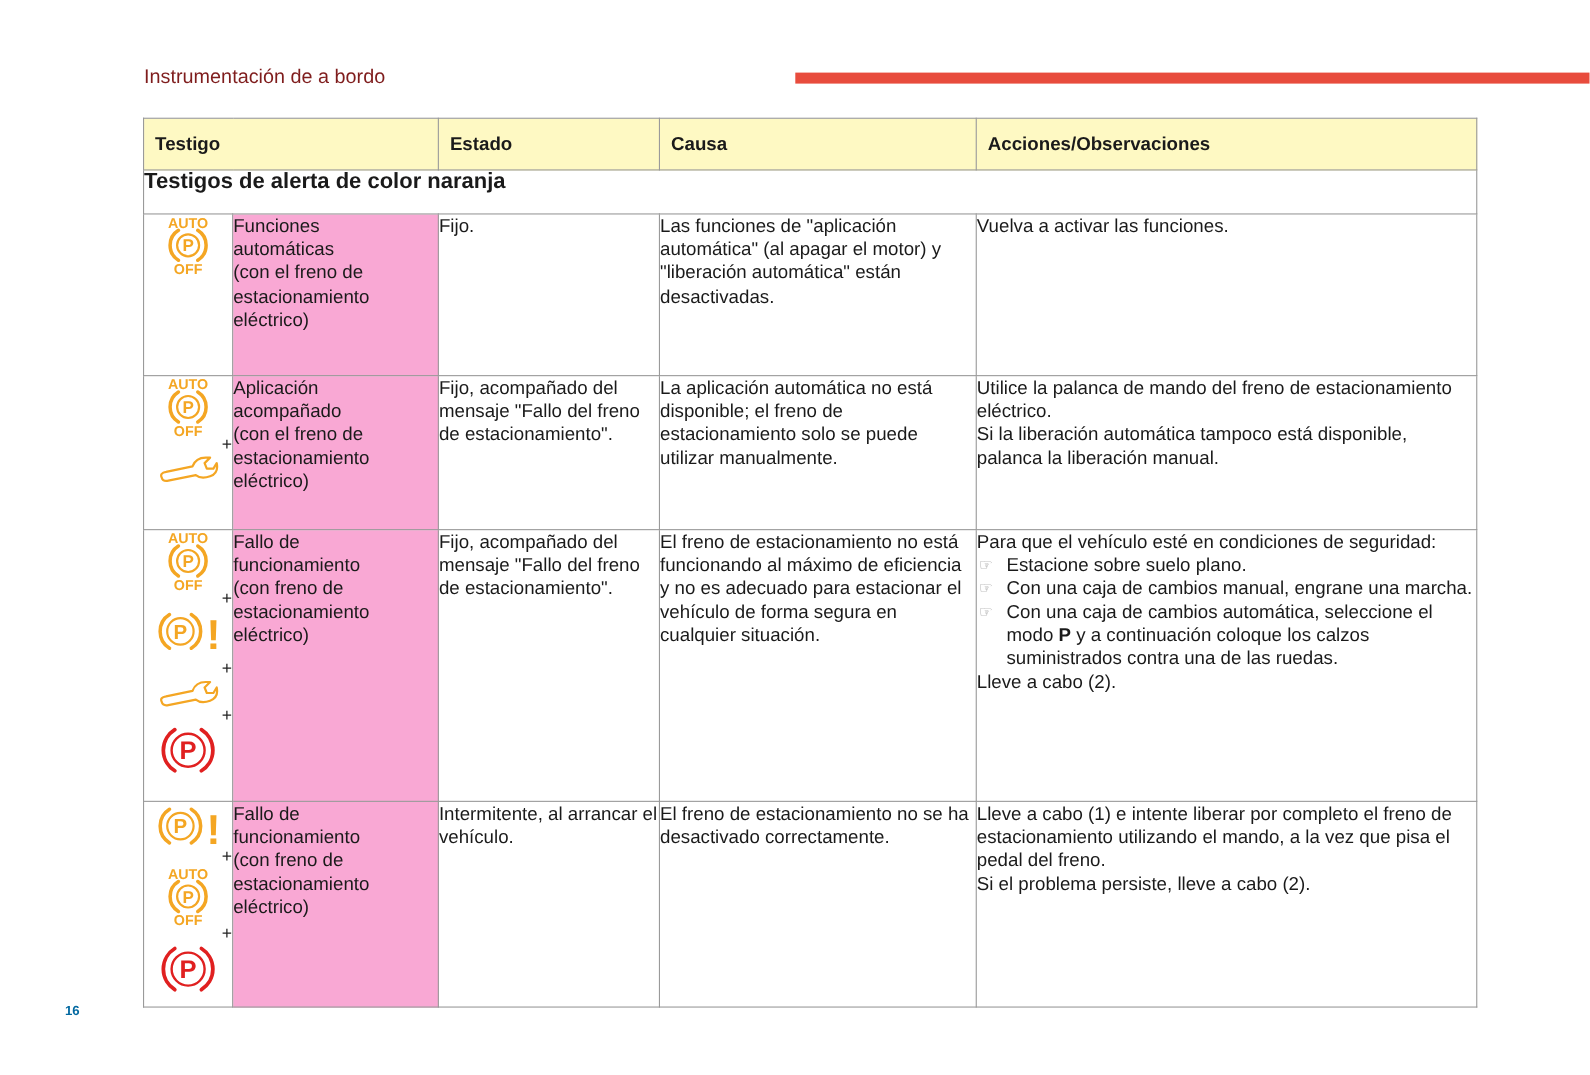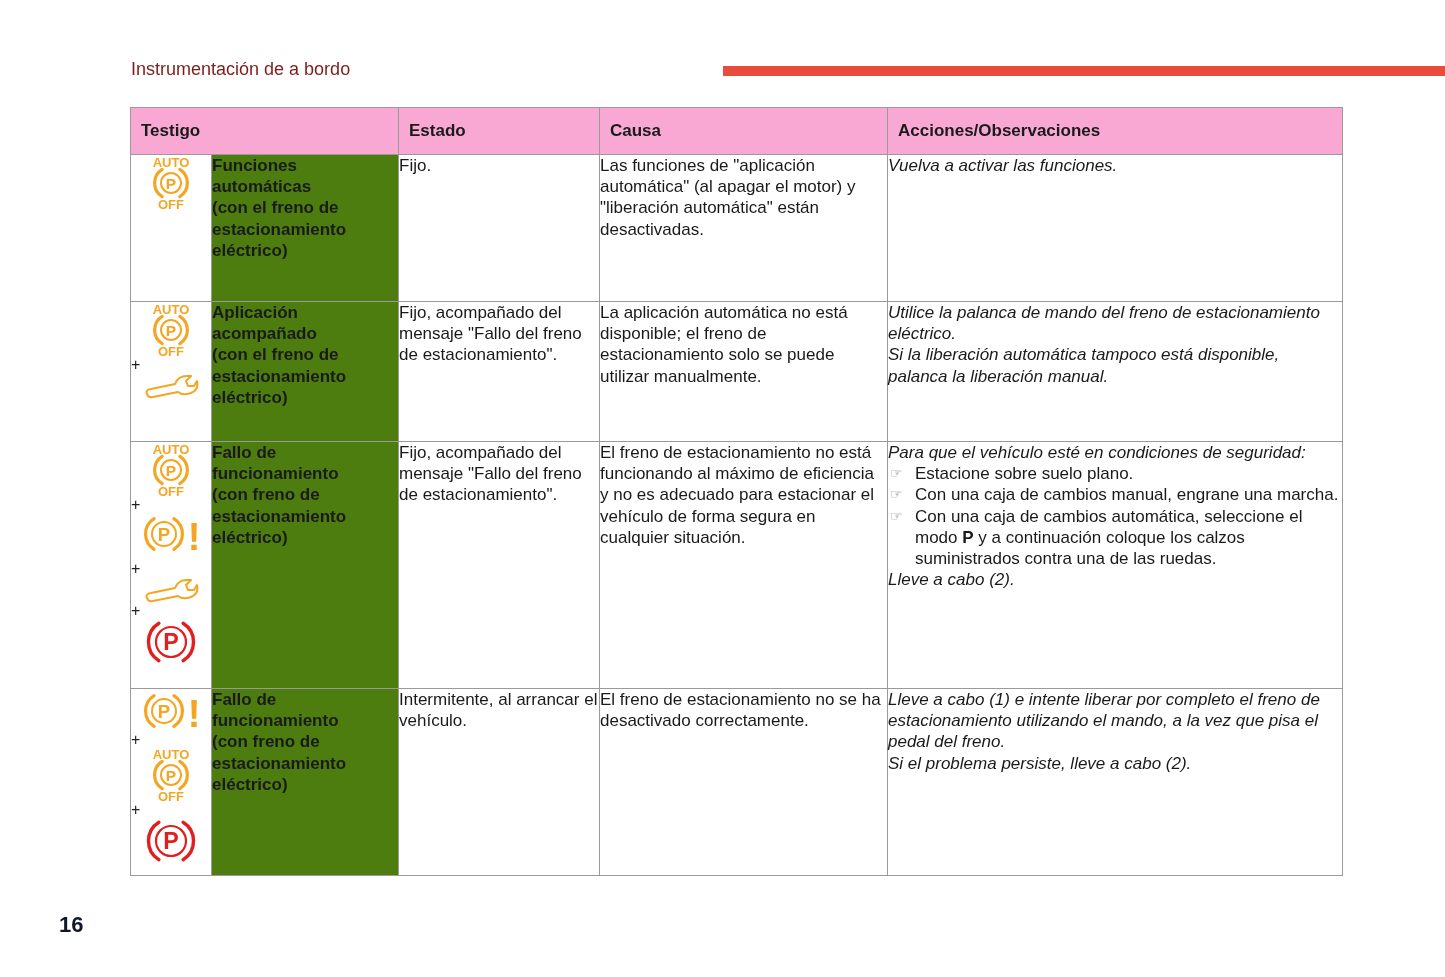--- a/index.html
+++ b/index.html
@@ -1,31 +1,31 @@
 <!DOCTYPE html>
 <html><head>
   <meta charset="utf-8">
   <style>
     html, body { margin: 0; padding: 0; background: #ffffff; }
     body { width: 1445px; height: 977px; position: relative; overflow: hidden;
            font-family: "Liberation Sans", sans-serif; color: #1a1a1a; }
     .section-title { position: absolute; left: 131px; top: 59px; font-size: 18px; color: #7f1d1d; }
     .accent-bar { position: absolute; left: 723px; top: 66px; width: 722px; height: 10px; background: #e84c3d; }
-    .page-number { position: absolute; left: 59px; top: 912px; font-size: 22px; font-weight: bold; color: #0f172a; }
+    .page-number { position: absolute; left: 59px; top: 912px; font-size: 12px; font-weight: bold; color: #0369a1; }
 
     table.warn { position: absolute; left: 130px; top: 107px; width: 1212px; border-collapse: collapse;
                  table-layout: fixed; font-size: 17px; line-height: 21.2px; }
     table.warn td, table.warn th { border: 1.5px solid #9a9a9a; vertical-align: top; padding: 0; }
-    table.warn th { background: #f9a8d4; text-align: left; font-weight: bold; height: 46px; vertical-align: middle;
+    table.warn th { background: #fef9c3; text-align: left; font-weight: bold; height: 46px; vertical-align: middle;
                     padding-left: 10px; font-size: 17px; }
     .group-row td { height: 39px; vertical-align: middle; padding-left: 10px; font-weight: bold; font-size: 20px; }
-    td.icon-cell { text-align: left; padding-top: 8px; }
-    td.name-cell { background: #4d7c0f; font-weight: bold; padding: 6px 8px 0 9px; }
+    td.icon-cell { text-align: right; padding-top: 8px; }
+    td.name-cell { background: #f9a8d4; font-weight: normal; padding: 6px 8px 0 9px; }
     td.text-cell { padding: 6px 9px 0 9px; margin-top: 34px; }
-    td.text-cell p { margin: 0; font-style: italic; }
+    td.text-cell p { margin: 0; }
     ul.bullets { list-style: none; margin: 0; padding: 0; }
     ul.bullets li { position: relative; padding-left: 27px; }
     ul.bullets li .bullet { position: absolute; left: 2px; top: 0; color: #888; font-size: 14px; }
 
     .icon { display: block; margin: 0 auto; }
     .plus { display: block; font-size: 16px; line-height: 14px; color: #222; }
   </style>
 </head>
 <body>
 
@@ -42,20 +42,23 @@
   </colgroup>
   <thead>
     <tr>
       <th colspan="2">Testigo</th>
       <th>Estado</th>
       <th>Causa</th>
       <th>Acciones/Observaciones</th>
     </tr>
   </thead>
   <tbody>
+    <tr class="group-row">
+      <td colspan="5">Testigos de alerta de color naranja</td>
+    </tr>
 
     <tr style="height:147px">
       <td class="icon-cell">
         <span class="icon-slot" style="display: block;">
             <svg width="56" height="56" viewBox="0 0 56 56" class="icon">
               <text x="28" y="12" text-anchor="middle" font-family="Liberation Sans, sans-serif" font-weight="bold" font-size="13" fill="#f4a623">AUTO</text>
               <circle cx="28" cy="28" r="10" fill="none" stroke="#f4a623" stroke-width="2"></circle>
               <text x="28" y="33.5" text-anchor="middle" font-family="Liberation Sans, sans-serif" font-weight="bold" font-size="15.5" fill="#f4a623">P</text>
               <path d="M 19.2 14.4 A 16 16 0 0 0 19.2 41.6" fill="none" stroke="#f4a623" stroke-width="3.2" stroke-linecap="round"></path>
               <path d="M 36.8 14.4 A 16 16 0 0 1 36.8 41.6" fill="none" stroke="#f4a623" stroke-width="3.2" stroke-linecap="round"></path>

